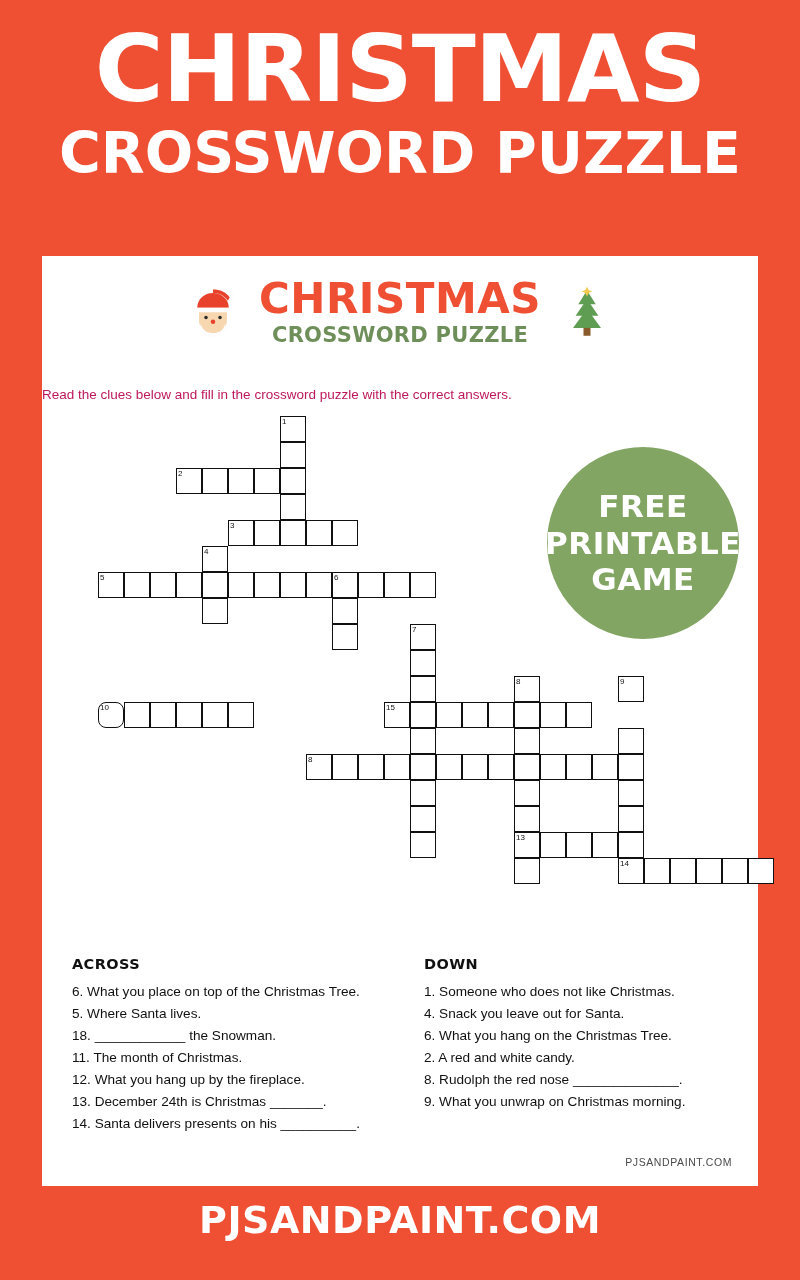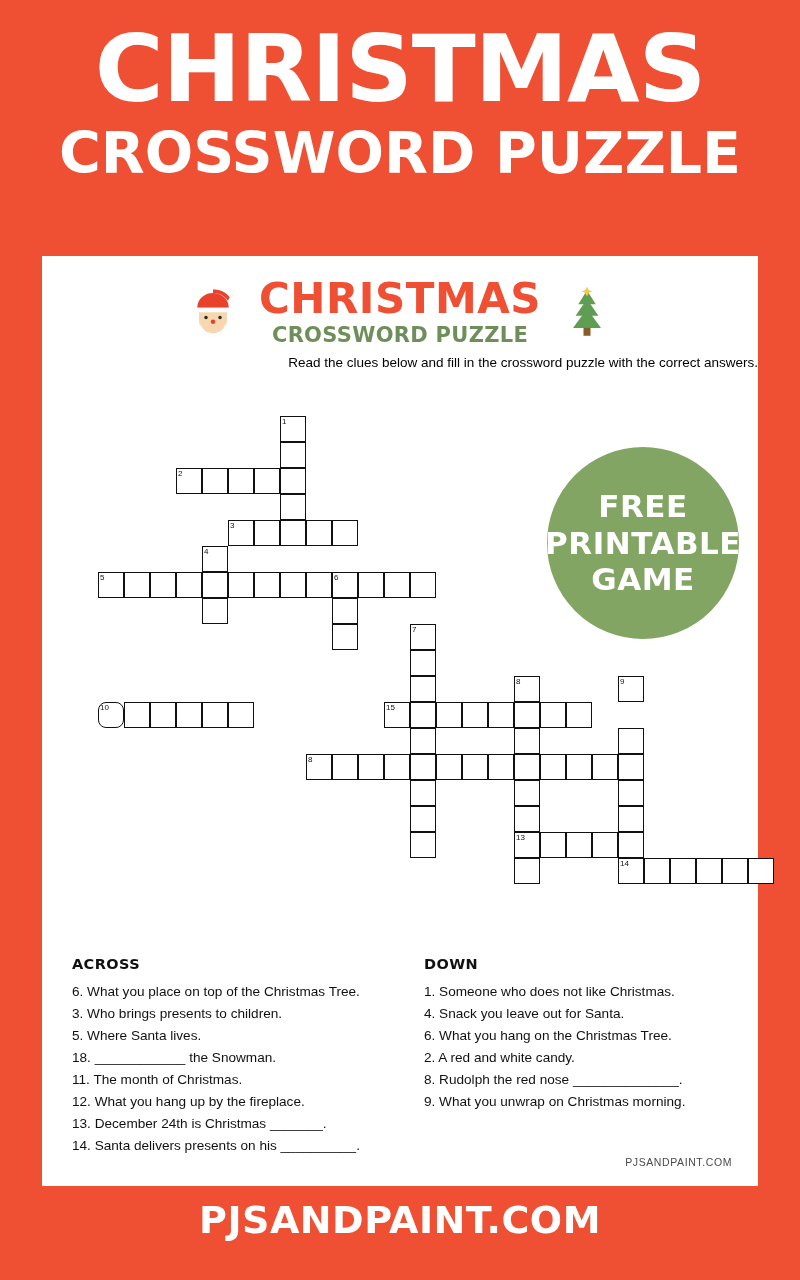--- a/index.html
+++ b/index.html
@@ -67,24 +67,24 @@
   .header-sub {
     color: #6f8f5a;
     font-family: "DejaVu Sans", sans-serif;
     font-weight: bold;
     font-size: 21px;
     line-height: 1.1;
     margin-top: 4px;
     letter-spacing: 0.3px;
   }
   .instructions {
-    text-align: right;
+    text-align: left;
     font-size: 13.5px;
-    color: #000000;
-    margin-top: 8px;
+    color: #be185d;
+    margin-top: 40px;
     font-family: "Liberation Sans", sans-serif;
   }
 
   
   .badge {
     position: absolute;
     right: 12px;
     top: 184px;
     width: 206px;
     height: 206px;
@@ -339,21 +339,20 @@
       <div class="cell" style="left: 628px; top: 442px;"></div>
       <div class="cell" style="left: 654px; top: 442px;"></div>
       <div class="cell" style="left: 680px; top: 442px;"></div>
       <div class="cell" style="left: 706px; top: 442px;"></div>
     </div>
 
   <div class="clues">
     <div class="clue-col">
       <div class="clue-head">ACROSS</div>
       <div class="clue">6. What you place on top of the Christmas Tree.</div>
-      <div class="clue">3. Who brings presents to children.</div>
       <div class="clue">5. Where Santa lives.</div>
       <div class="clue">18. ____________ the Snowman.</div>
       <div class="clue">11. The month of Christmas.</div>
       <div class="clue">12. What you hang up by the fireplace.</div>
       <div class="clue">13. December 24th is Christmas _______.</div>
       <div class="clue">14. Santa delivers presents on his __________.</div>
     </div>
     <div class="clue-col right">
       <div class="clue-head">DOWN</div>
       <div class="clue">1. Someone who does not like Christmas.</div>

